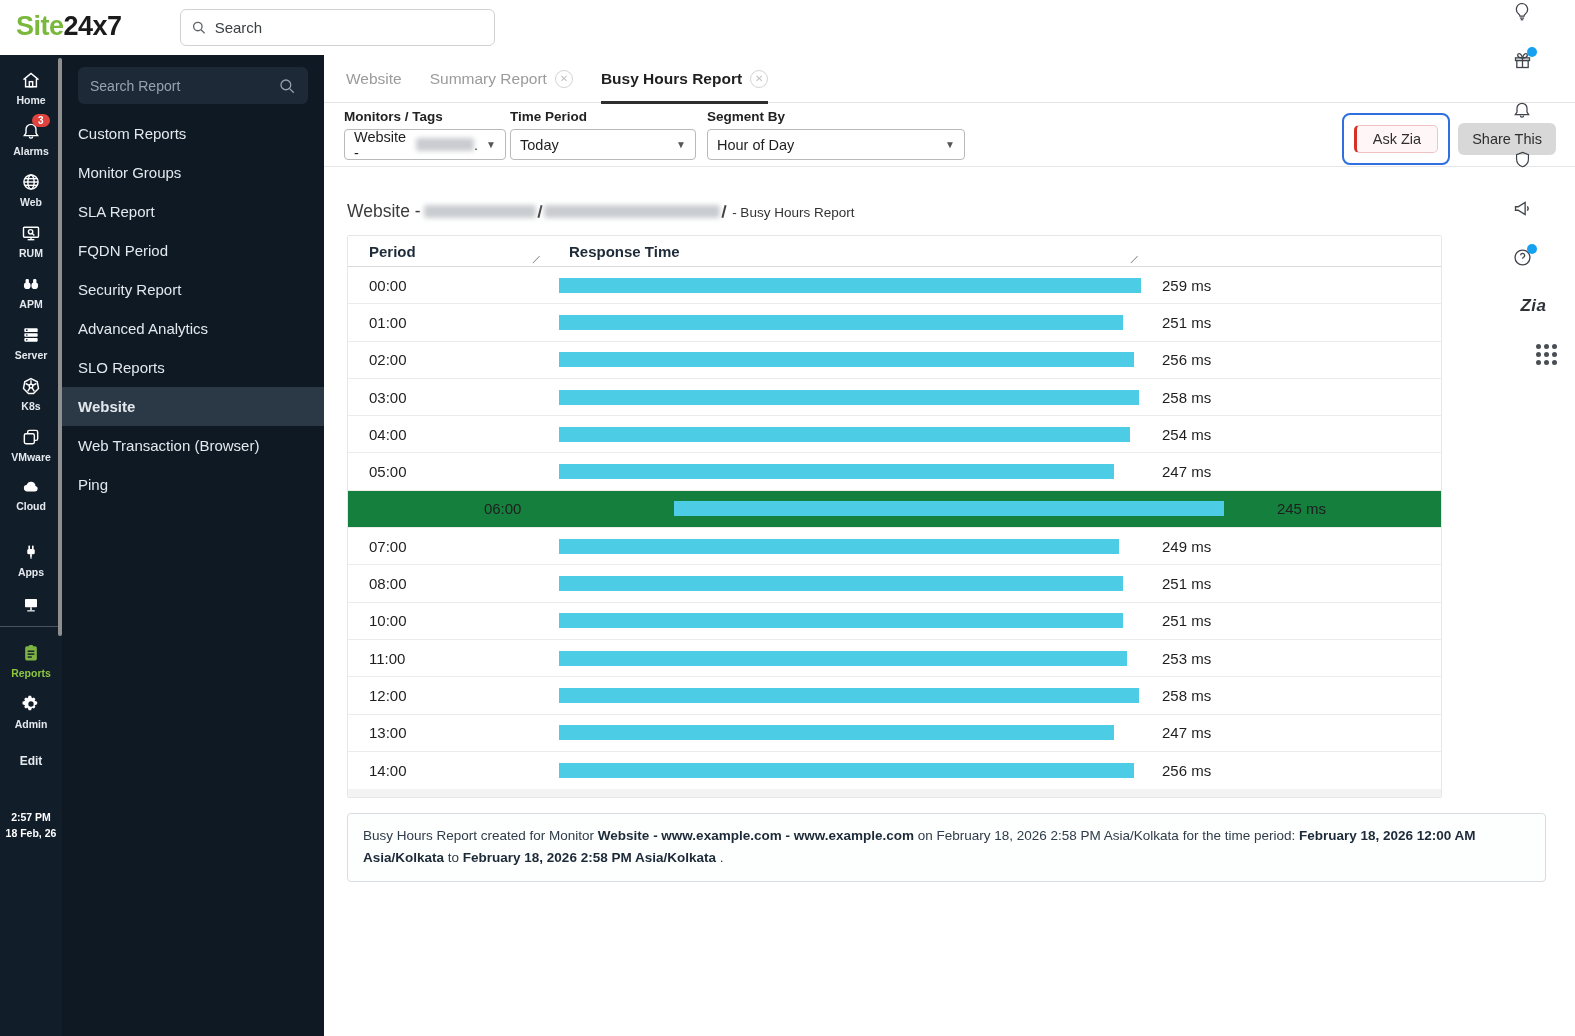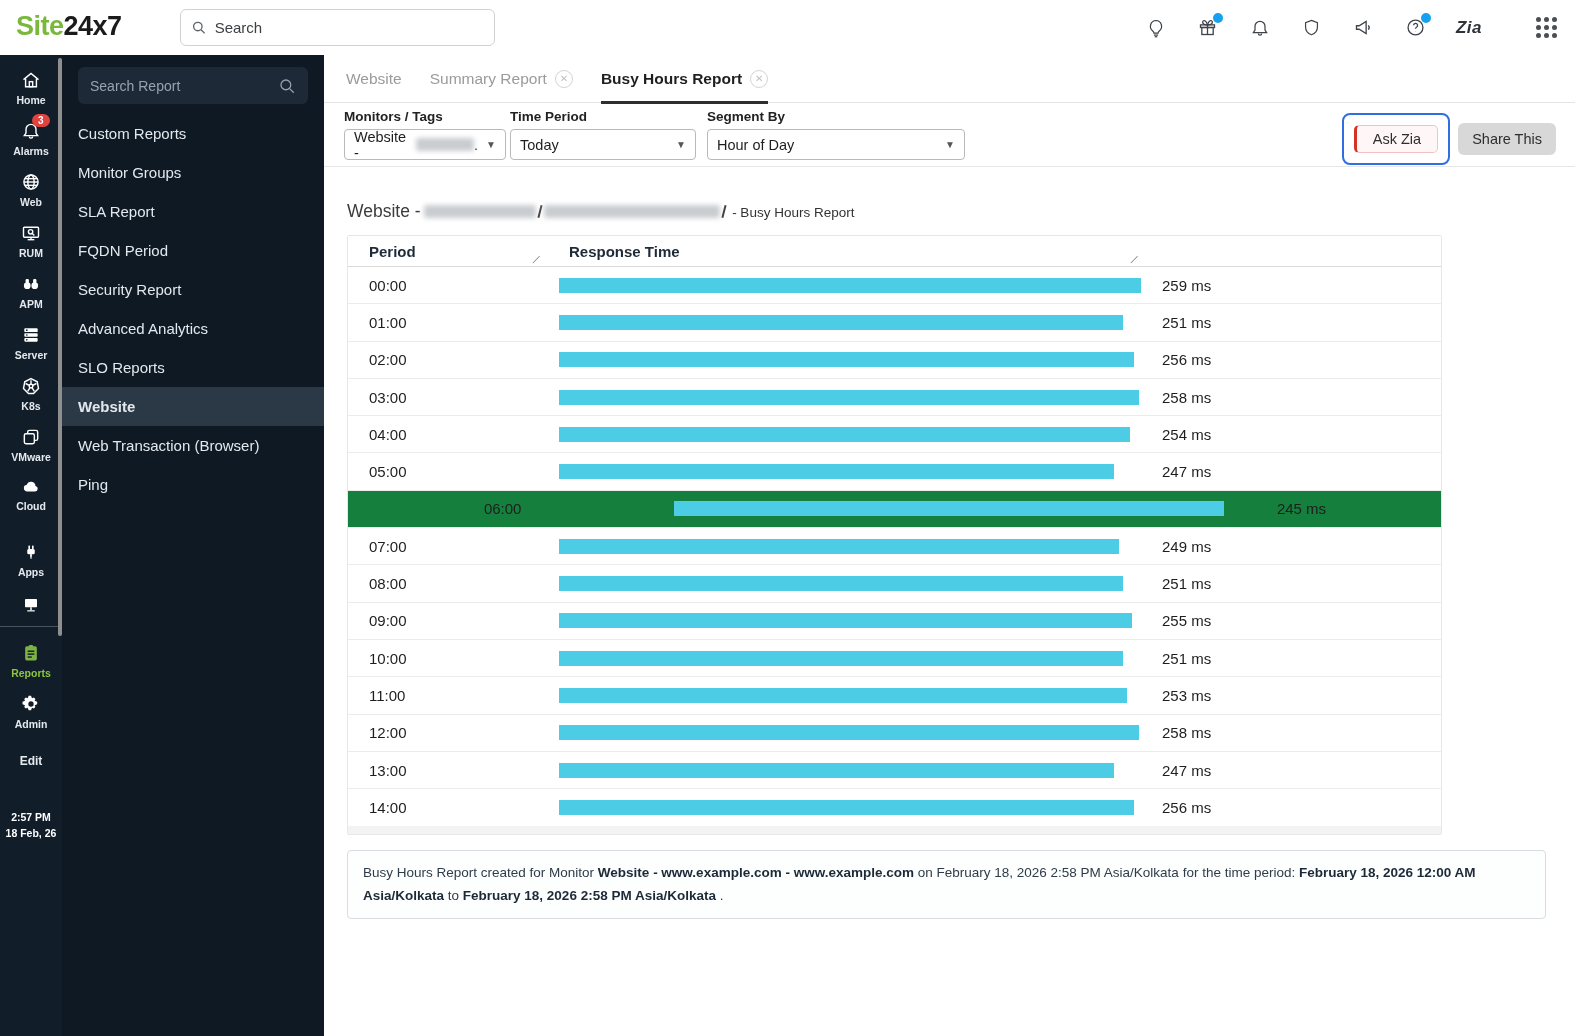--- a/index.html
+++ b/index.html
@@ -9,21 +9,21 @@
   
   .topbar { position:absolute; left:0; top:0; width:1575px; height:55px; background:#fff; z-index:5; }
   .logo { position:absolute; left:16px; top:11px; font-size:27px; font-weight:700; letter-spacing:-0.5px; }
   .logo .g { color:#7ab83c; }
   .logo .b { color:#1b1b1b; }
   .top-search { position:absolute; left:180px; top:9px; width:315px; height:37px;
     border:1px solid #d2d2d2; border-radius:6px; display:flex; align-items:center; padding:0 10px; }
   .top-search input { border:none; outline:none; font-size:15px; color:#333; width:100%;
     font-family:"Liberation Sans", sans-serif; background:transparent; }
   .top-search input::placeholder { color:#3c4043; opacity:1; }
-  .top-icons { position:absolute; right:18px; top:0; height:55px; display:flex; align-items:center; gap:28px; }
+  .top-icons { position:absolute; right:18px; top:0; height:55px; display:flex; gap:28px;flex-direction:column; }
   .ticon { position:relative; width:24px; height:24px; display:flex; align-items:center; justify-content:center; cursor:pointer; }
   .ticon svg { stroke:#3f444b; fill:none; stroke-width:1.5; }
   .bdot { position:absolute; right:-3px; top:-3px; width:10px; height:10px; border-radius:50%; background:#16a1f0; }
   .zia-logo { font-size:17px; font-weight:700; font-style:italic; color:#2e3338; letter-spacing:0.5px; }
   .grid-icon { display:grid; grid-template-columns:repeat(3,5px); grid-gap:3px; margin-left:26px; }
   .grid-icon i { width:5px; height:5px; border-radius:50%; background:#4a4f55; }
 
   
   .iconbar { position:absolute; left:0; top:55px; width:62px; bottom:0; background:#121d2a; color:#e4e9ee; }
   .ibar-scroll { position:absolute; right:0; top:3px; width:4px; height:578px; background:#8f8f8f; border-radius:2px; }
@@ -459,27 +459,20 @@
             <span class="v">249 ms</span>
           </div>
           <div class="trow">
             <span class="p">08:00</span>
             <div class="track">
               <div class="bar" style="width: 96.91%; background: rgb(76, 205, 229);"></div>
             </div>
             <span class="v">251 ms</span>
           </div>
           <div class="trow">
-            <span class="p">09:00</span>
-            <div class="track">
-              <div class="bar" style="width: 98.46%; background: rgb(76, 205, 229);"></div>
-            </div>
-            <span class="v">255 ms</span>
-          </div>
-          <div class="trow">
             <span class="p">10:00</span>
             <div class="track">
               <div class="bar" style="width: 96.91%; background: rgb(76, 205, 229);"></div>
             </div>
             <span class="v">251 ms</span>
           </div>
           <div class="trow">
             <span class="p">11:00</span>
             <div class="track">
               <div class="bar" style="width: 97.68%; background: rgb(76, 205, 229);"></div>

